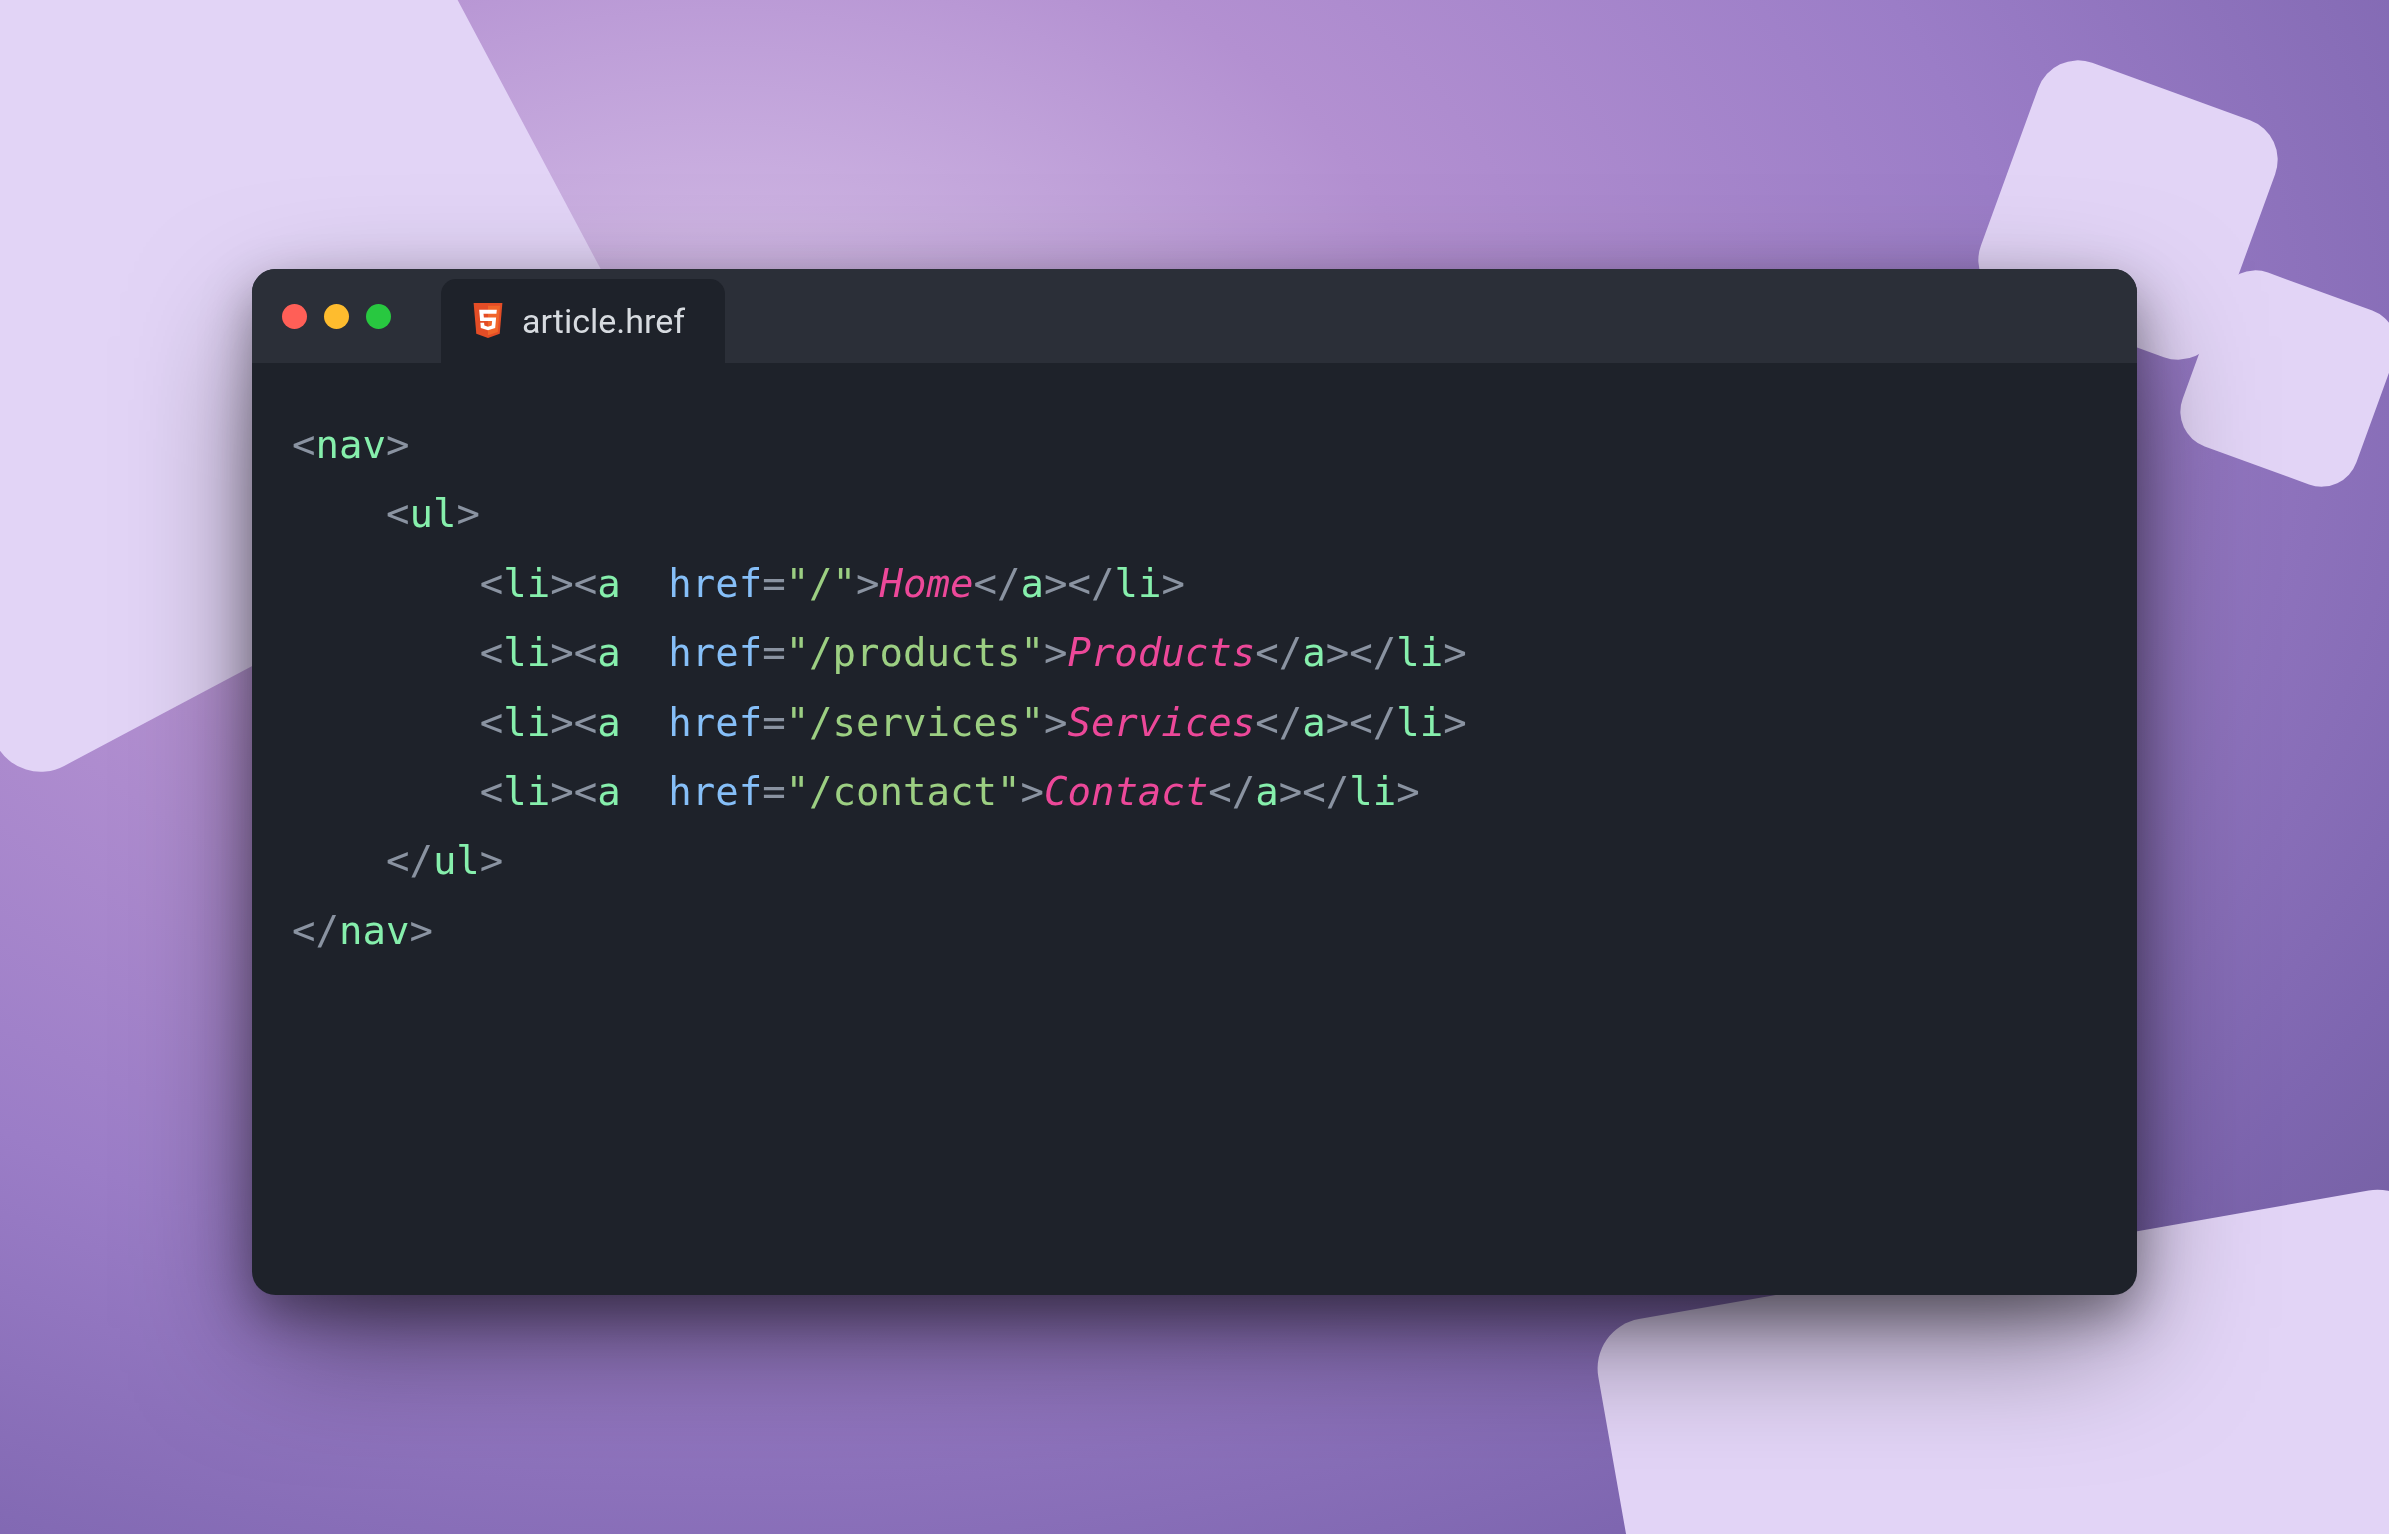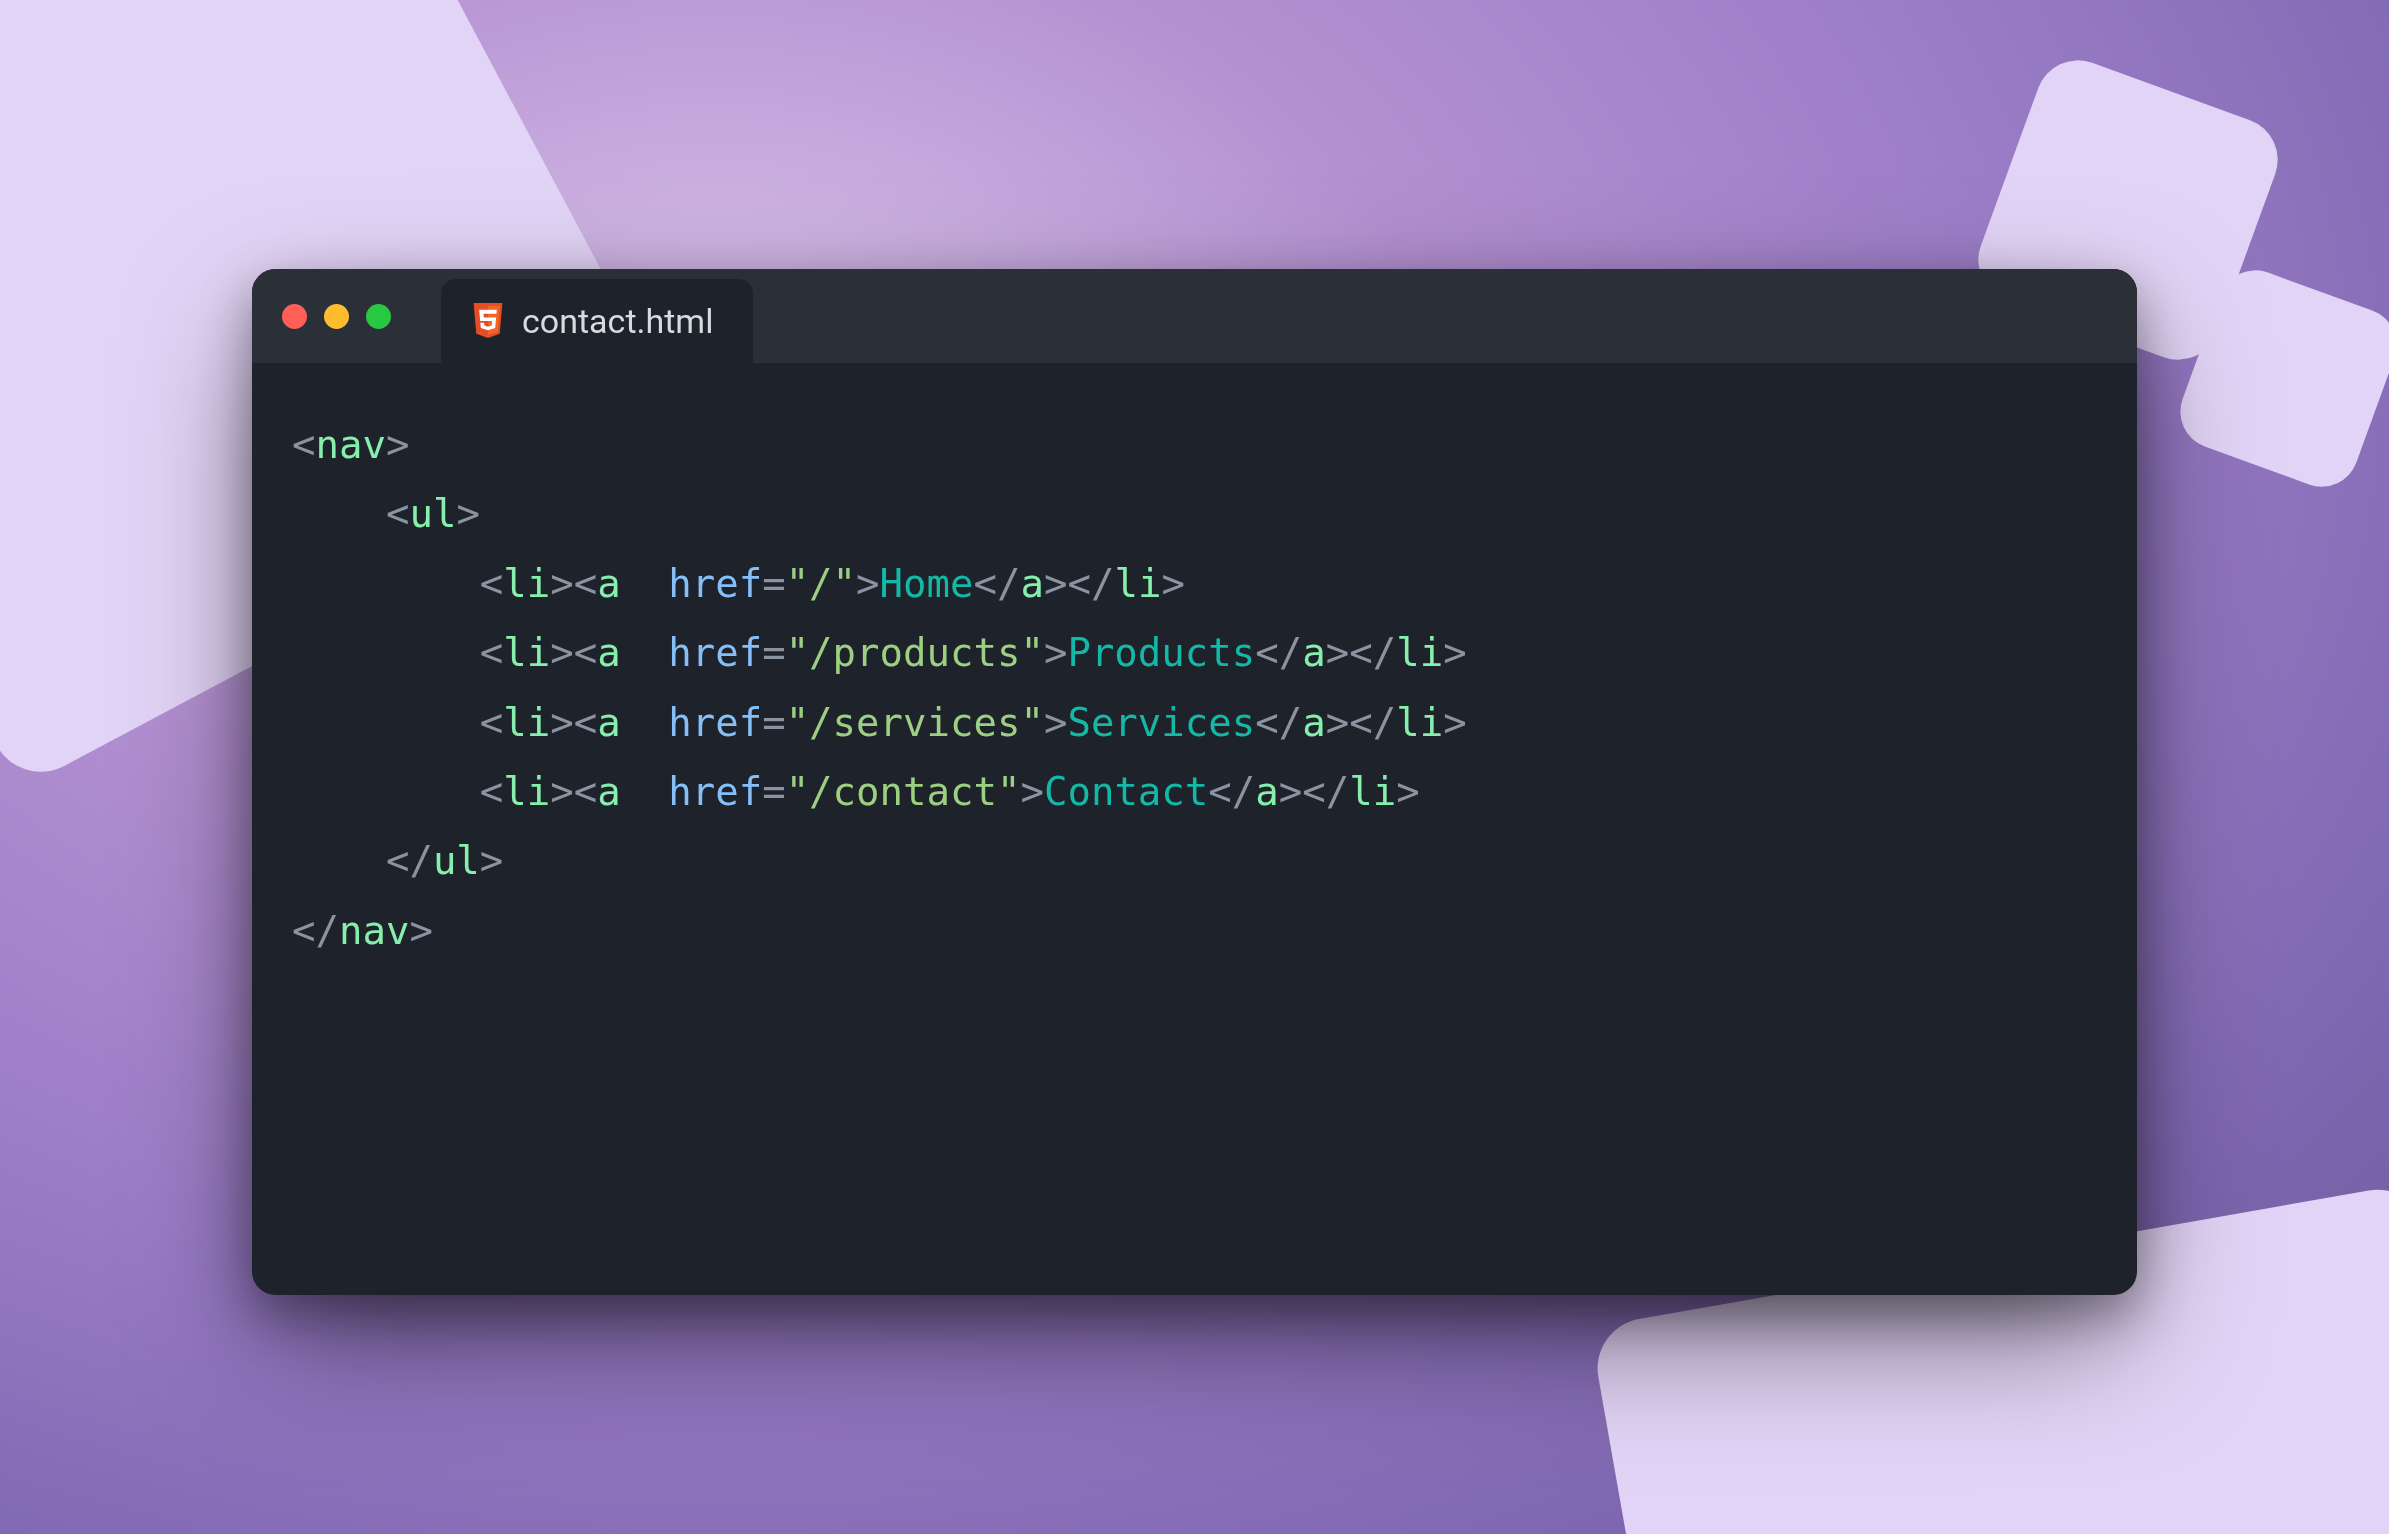--- a/index.html
+++ b/index.html
@@ -79,21 +79,21 @@
     white-space: pre;
     color: #c8ccd4;
     tab-size: 4;
     font-family: ui-monospace, SFMono-Regular, "SF Mono", Menlo, Consolas, monospace;
   }
   .br { color: #8a93a1; }      
   .tg { color: #86efac; }      
   .at { color: #86bff8; margin-left: 24px; }      
   .eq { color: #8a93a1; }
   .st { color: #9ccf82; }      
-  .tx { color: #14b8a6; }      
+  .tx { color: #ec4899; font-style: italic; }      
 </style>
 </head>
 <body>
 
 <div class="deco deco1"></div>
 <div class="deco deco2"></div>
 <div class="deco deco3"></div>
 <div class="deco deco4"></div>
 
 <div class="editor-window">
@@ -102,21 +102,21 @@
       <div class="dot red"></div>
       <div class="dot yellow"></div>
       <div class="dot green"></div>
     </div>
     <div class="tab">
       <svg class="html5-icon" viewBox="0 0 32 36">
         <path d="M2 0 L30 0 L27.4 30 L16 34 L4.6 30 Z" fill="#e44d26"></path>
         <path d="M16 2.6 L27.7 2.6 L25.5 28.2 L16 31.4 Z" fill="#f16529"></path>
         <path d="M7.4 6.6 L24.6 6.6 L24.2 10.4 L11.6 10.4 L12 14 L23.9 14 L23 24.4 L16 26.6 L9 24.4 L8.6 19.2 L12.2 19.2 L12.5 22 L16 23 L19.6 22 L20 17.6 L8.4 17.6 Z" fill="#ffffff"></path>
       </svg>
-      <span class="tab-title">contact.html</span>
+      <span class="tab-title">article.href</span>
     </div>
   </div>
 
   <div class="code-area">
     <pre class="code" id="code-pre"><span class="br">&lt;</span><span class="tg">nav</span><span class="br">&gt;</span>
     <span class="br">&lt;</span><span class="tg">ul</span><span class="br">&gt;</span>
         <span class="br">&lt;</span><span class="tg">li</span><span class="br">&gt;</span><span class="br">&lt;</span><span class="tg">a</span> <span class="at">href</span><span class="eq">=</span><span class="st">"/"</span><span class="br">&gt;</span><span class="tx">Home</span><span class="br">&lt;/</span><span class="tg">a</span><span class="br">&gt;</span><span class="br">&lt;/</span><span class="tg">li</span><span class="br">&gt;</span>
         <span class="br">&lt;</span><span class="tg">li</span><span class="br">&gt;</span><span class="br">&lt;</span><span class="tg">a</span> <span class="at">href</span><span class="eq">=</span><span class="st">"/products"</span><span class="br">&gt;</span><span class="tx">Products</span><span class="br">&lt;/</span><span class="tg">a</span><span class="br">&gt;</span><span class="br">&lt;/</span><span class="tg">li</span><span class="br">&gt;</span>
         <span class="br">&lt;</span><span class="tg">li</span><span class="br">&gt;</span><span class="br">&lt;</span><span class="tg">a</span> <span class="at">href</span><span class="eq">=</span><span class="st">"/services"</span><span class="br">&gt;</span><span class="tx">Services</span><span class="br">&lt;/</span><span class="tg">a</span><span class="br">&gt;</span><span class="br">&lt;/</span><span class="tg">li</span><span class="br">&gt;</span>
         <span class="br">&lt;</span><span class="tg">li</span><span class="br">&gt;</span><span class="br">&lt;</span><span class="tg">a</span> <span class="at">href</span><span class="eq">=</span><span class="st">"/contact"</span><span class="br">&gt;</span><span class="tx">Contact</span><span class="br">&lt;/</span><span class="tg">a</span><span class="br">&gt;</span><span class="br">&lt;/</span><span class="tg">li</span><span class="br">&gt;</span>

